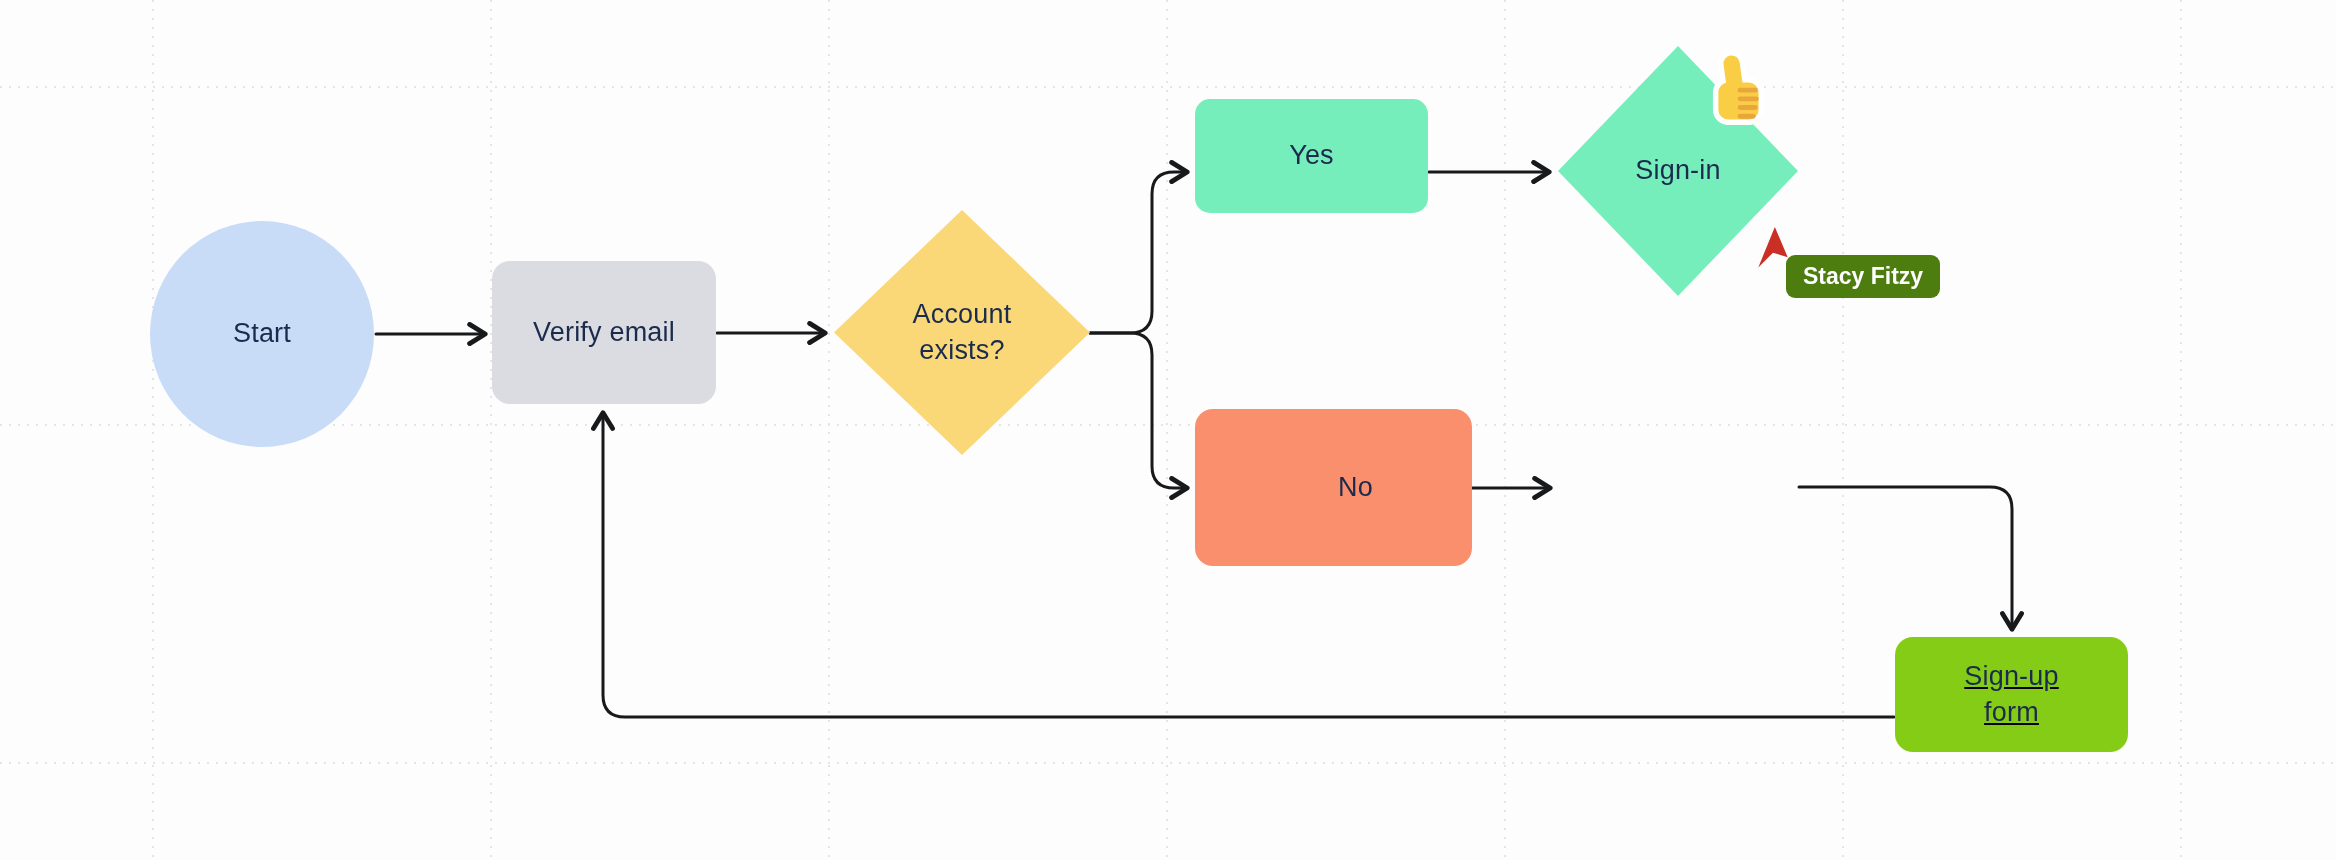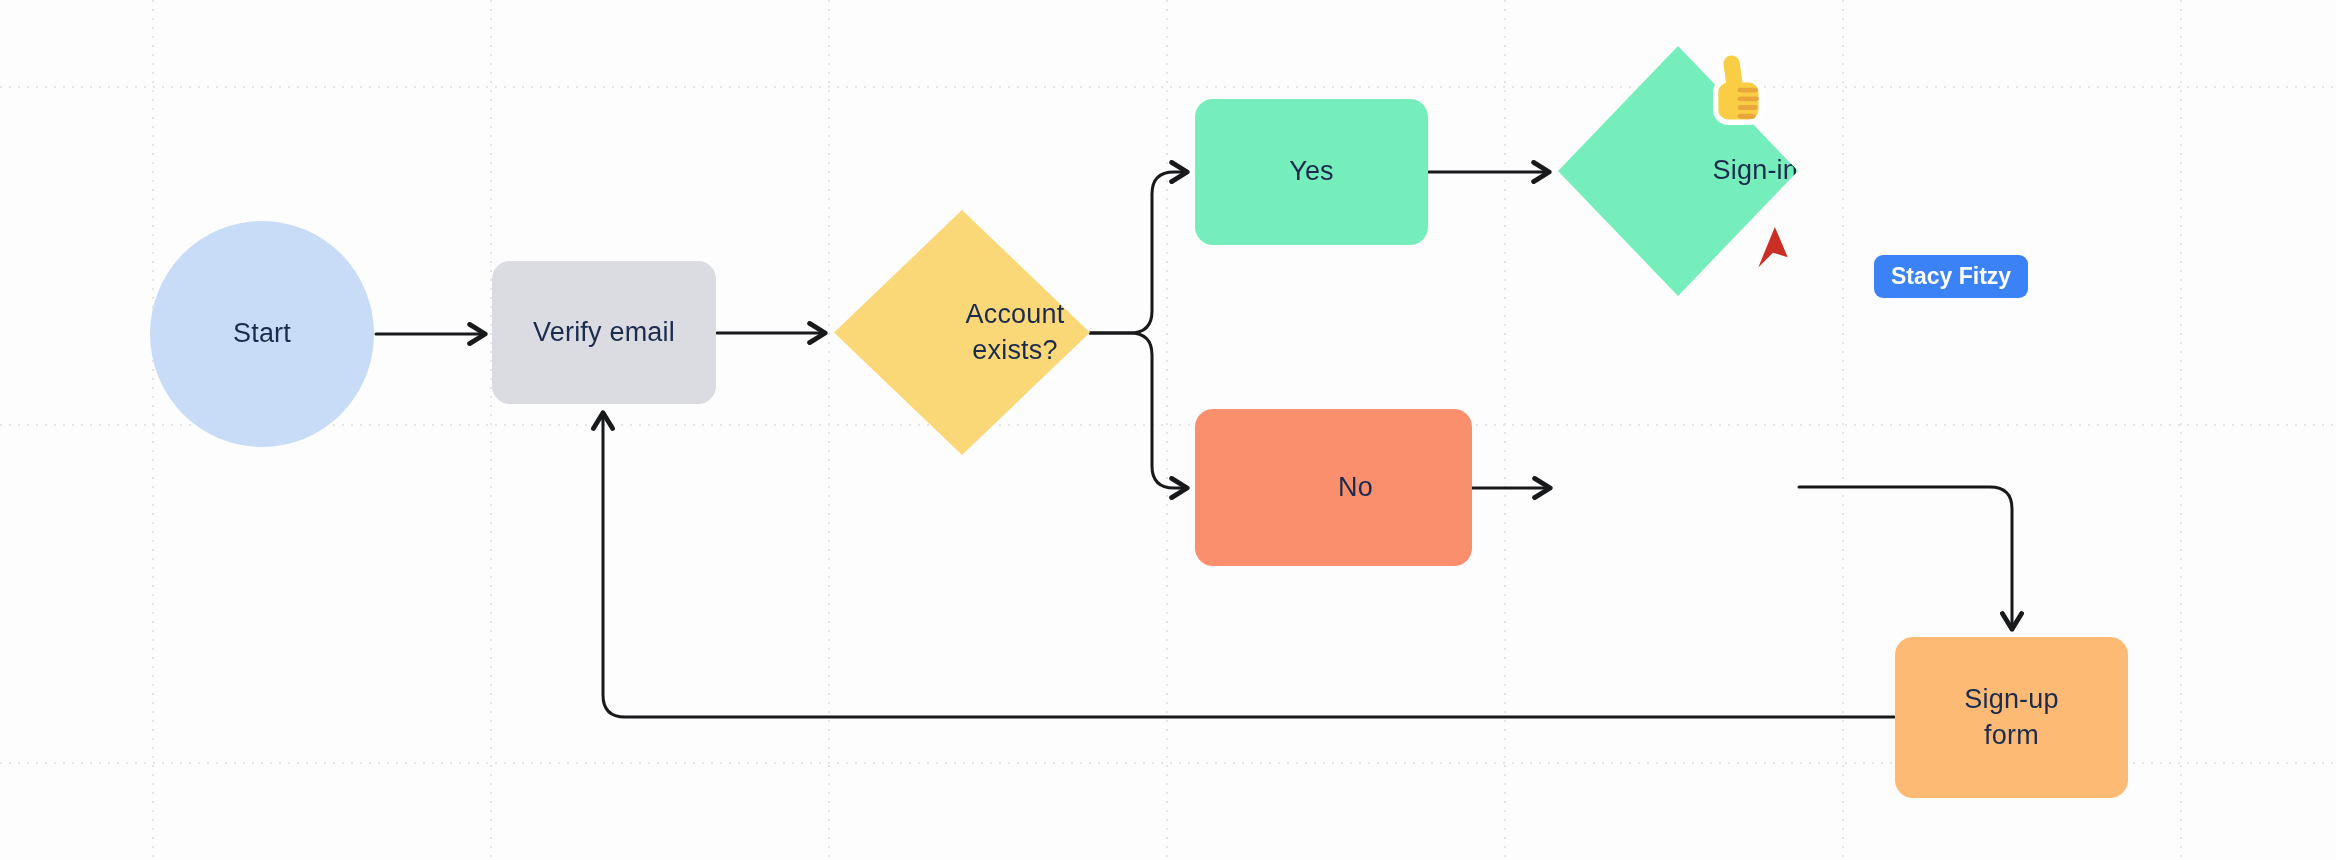--- a/index.html
+++ b/index.html
@@ -7,21 +7,21 @@
     position:relative;width:2336px;height:860px;overflow:hidden;
     font-family:"Liberation Sans",sans-serif;
   }
   .layer{position:absolute;left:0;top:0;}
   .node{
     position:absolute;display:flex;align-items:center;justify-content:center;
     text-align:center;font-size:27px;line-height:1.3;letter-spacing:.2px;
   }
   .rect{border-radius:18px;}
   .circle{border-radius:50%;}
-  .diamond{clip-path:polygon(50% 0,100% 50%,50% 100%,0 50%);justify-content:flex-end;}
+  .diamond{clip-path:polygon(50% 0,100% 50%,50% 100%,0 50%);}
   .label{display:block;}
   .label.narrow{max-width:150px;}
   .badge{
     position:absolute;color:#FFFFFF;font-weight:bold;font-size:23px;
     padding:8px 17px;border-radius:9px;white-space:nowrap;
   }
   .cursor-svg,.sticker-svg{position:absolute;}
 </style>
 </head>
 <body>
@@ -65,34 +65,34 @@
   </div>
 
   <div class="node rect" style="left: 492px; top: 261px; width: 224px; height: 143px; background: rgb(219, 220, 225);">
     <span class="label" style="color: rgb(27, 43, 77);">Verify email</span>
   </div>
 
   <div class="node diamond" style="left: 834px; top: 210px; width: 256px; height: 245px; background: rgb(250, 216, 120);">
     <span class="label narrow" style="color: rgb(27, 43, 77);">Account exists?</span>
   </div>
 
-  <div class="node rect" style="left: 1195px; top: 99px; width: 233px; height: 146px; background: rgb(118, 238, 187);">
+  <div class="node rect" style="left: 1195px; top: 99px; width: 233px; height: 114px; background: rgb(118, 238, 187); border-radius: 15px;">
     <span class="label" style="color: rgb(27, 43, 77);">Yes</span>
   </div>
 
   <div class="node diamond" style="left: 1558px; top: 46px; width: 240px; height: 250px; background: rgb(118, 238, 187);">
     <span class="label" style="color: rgb(27, 43, 77);">Sign-in</span>
   </div>
 
   <div class="node rect" style="left: 1195px; top: 409px; width: 233px; height: 157px; background: rgb(249, 143, 109); padding-left: 44px;">
     <span class="label" style="color: rgb(27, 43, 77);">No</span>
   </div>
 
 
-  <div class="node rect" style="left: 1895px; top: 637px; width: 233px; height: 161px; background: #fdba74;">
+  <div class="node rect" style="left: 1895px; top: 637px; width: 233px; height: 115px; background: #84cc16; text-decoration: underline;">
     <span class="label narrow" style="color: rgb(27, 43, 77);">Sign-up form</span>
   </div>
 
   <svg class="sticker-svg" style="left:1706px;top:50px;" width="66" height="76" viewBox="0 0 60 70">
     <g>
       <g stroke="#FFFFFF" stroke-width="10" stroke-linejoin="round" fill="#F9CE45">
         <rect x="17" y="5" width="15" height="34" rx="7.5" transform="rotate(-8 24 22)"></rect>
         <rect x="11" y="30" width="37" height="34" rx="9"></rect>
       </g>
       <rect x="17" y="5" width="15" height="34" rx="7.5" fill="#F9CE45" transform="rotate(-8 24 22)"></rect>
@@ -102,15 +102,15 @@
         <line x1="31" y1="45" x2="46" y2="45"></line>
         <line x1="31" y1="53" x2="45" y2="53"></line>
         <line x1="31" y1="61" x2="43" y2="61"></line>
       </g>
     </g>
   </svg>
 
   <svg class="cursor-svg" style="left:1750px;top:226px;" width="46" height="46" viewBox="0 0 50 50">
     <path d="M27 1 L41 34 L25 29 L9 45 Z" fill="#C92F24" style="fill: rgb(201, 47, 36);"></path>
   </svg>
-  <div class="badge" style="left: 1874px; top: 255px; background: #3b82f6;">Stacy Fitzy</div>
+  <div class="badge" style="left: 1786px; top: 255px; background: #4d7c0f;">Stacy Fitzy</div>
 
 </div>
 
 </body></html>

